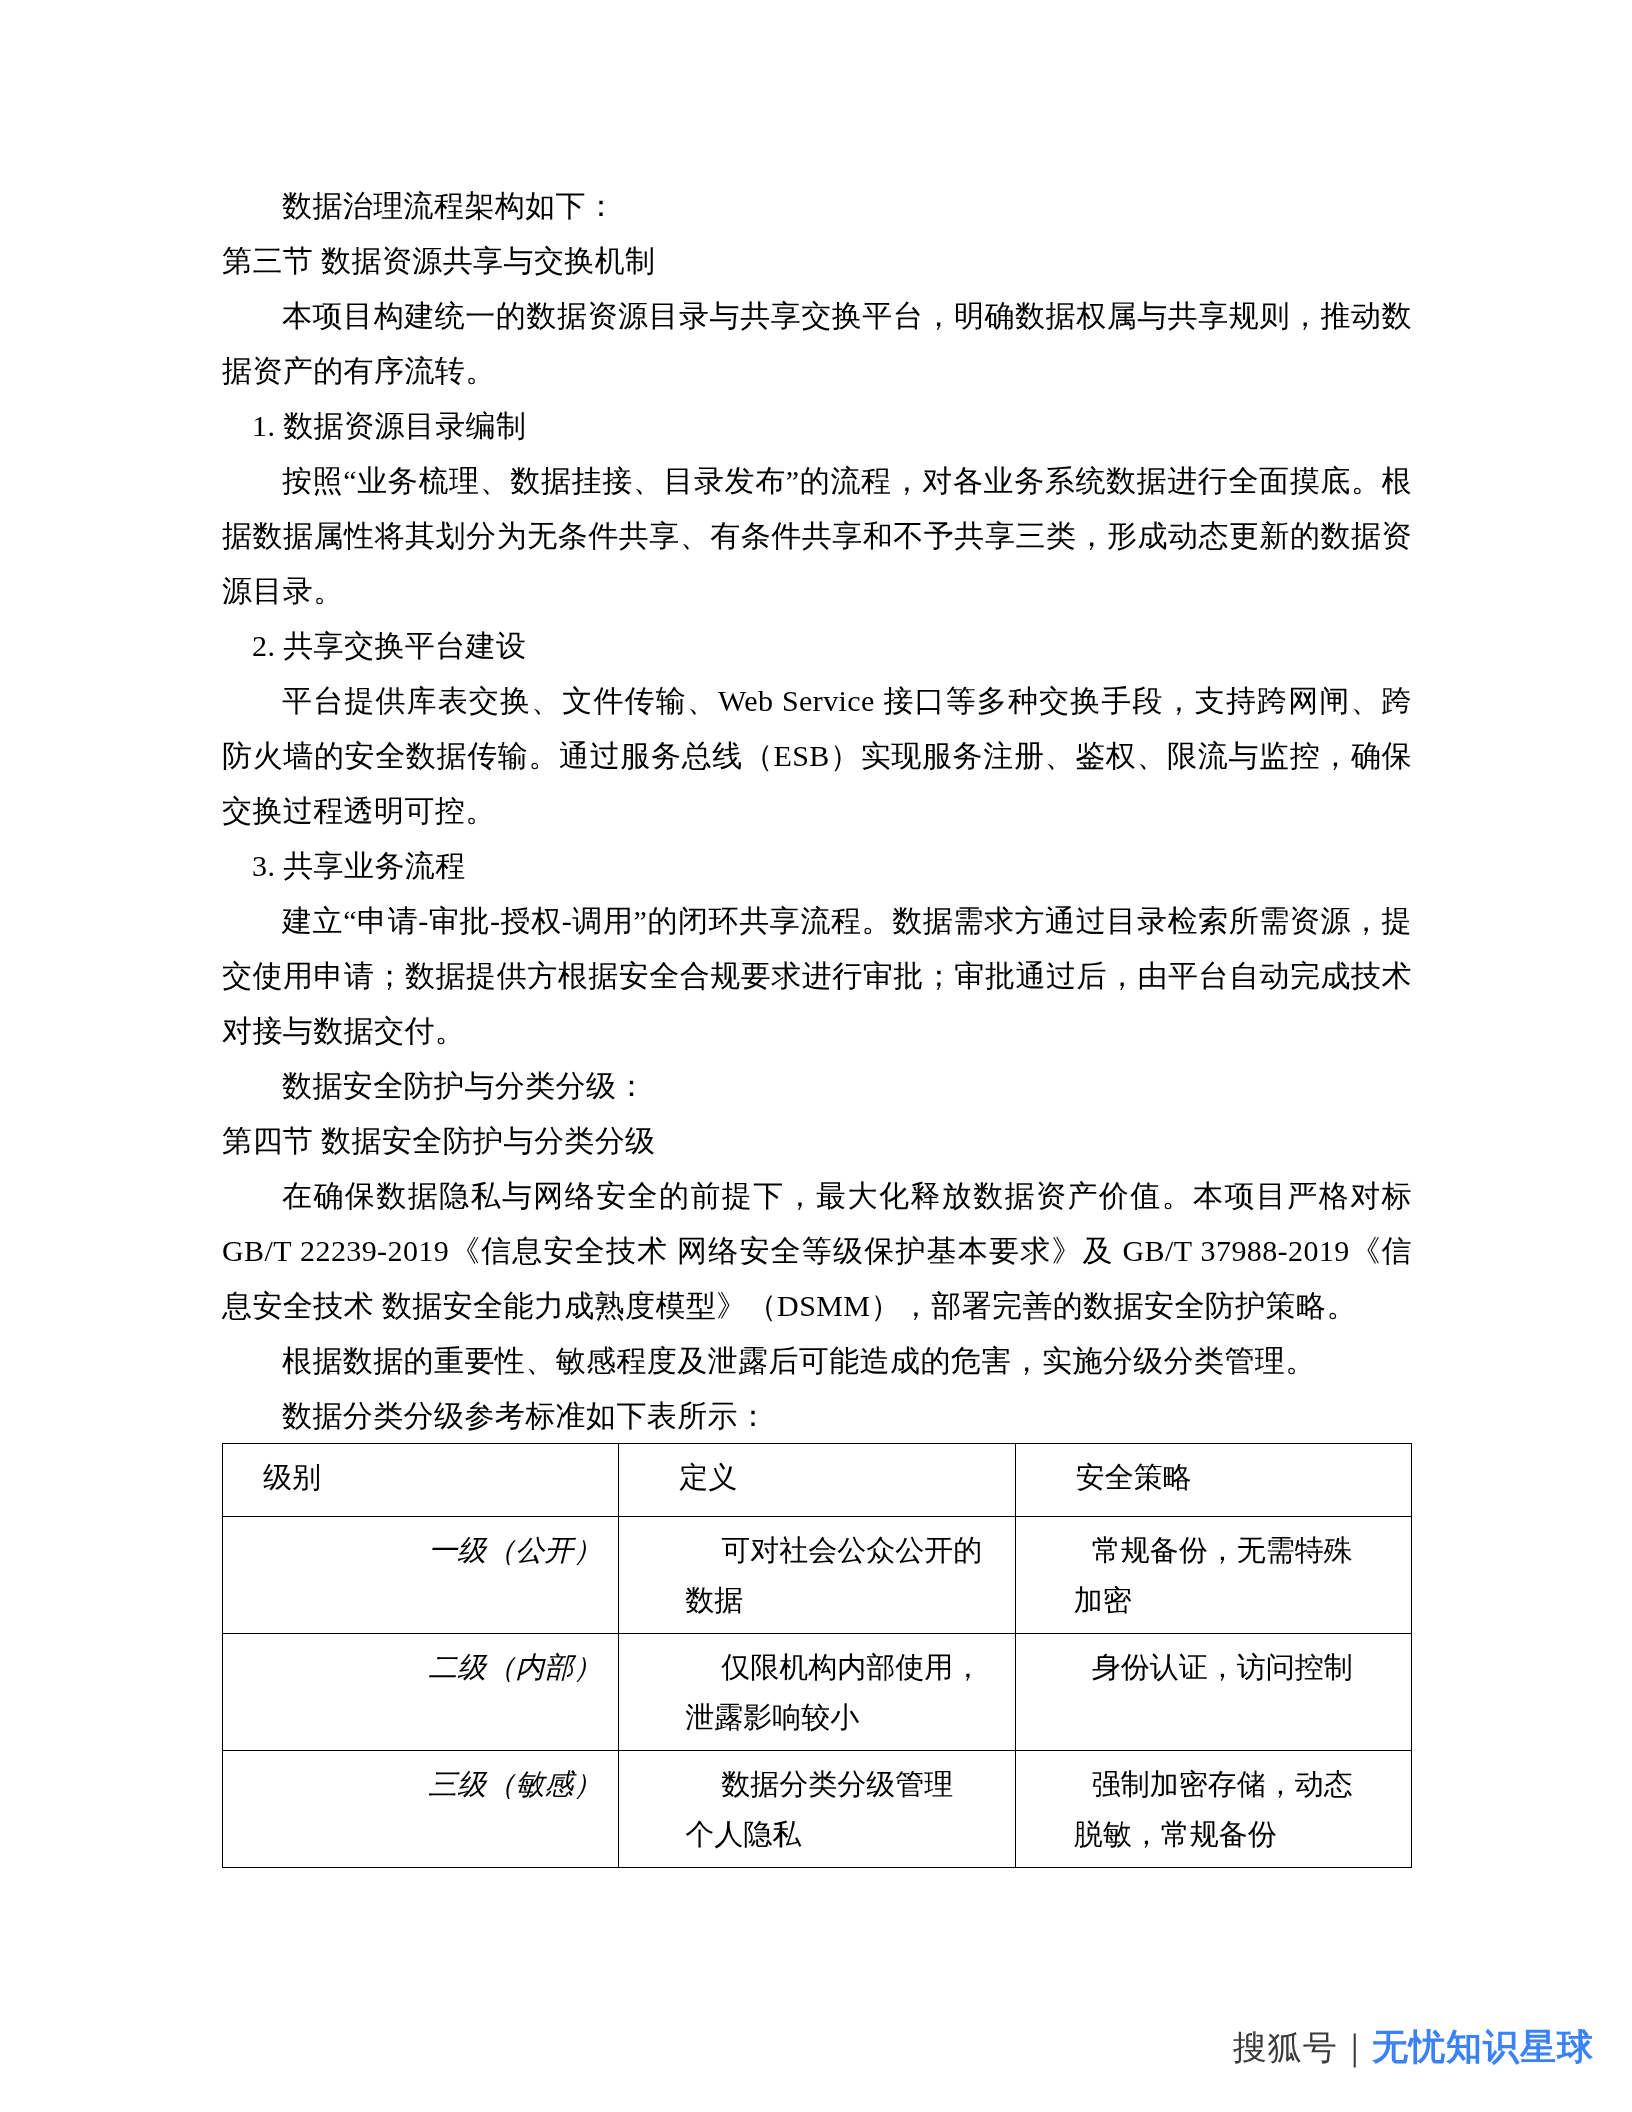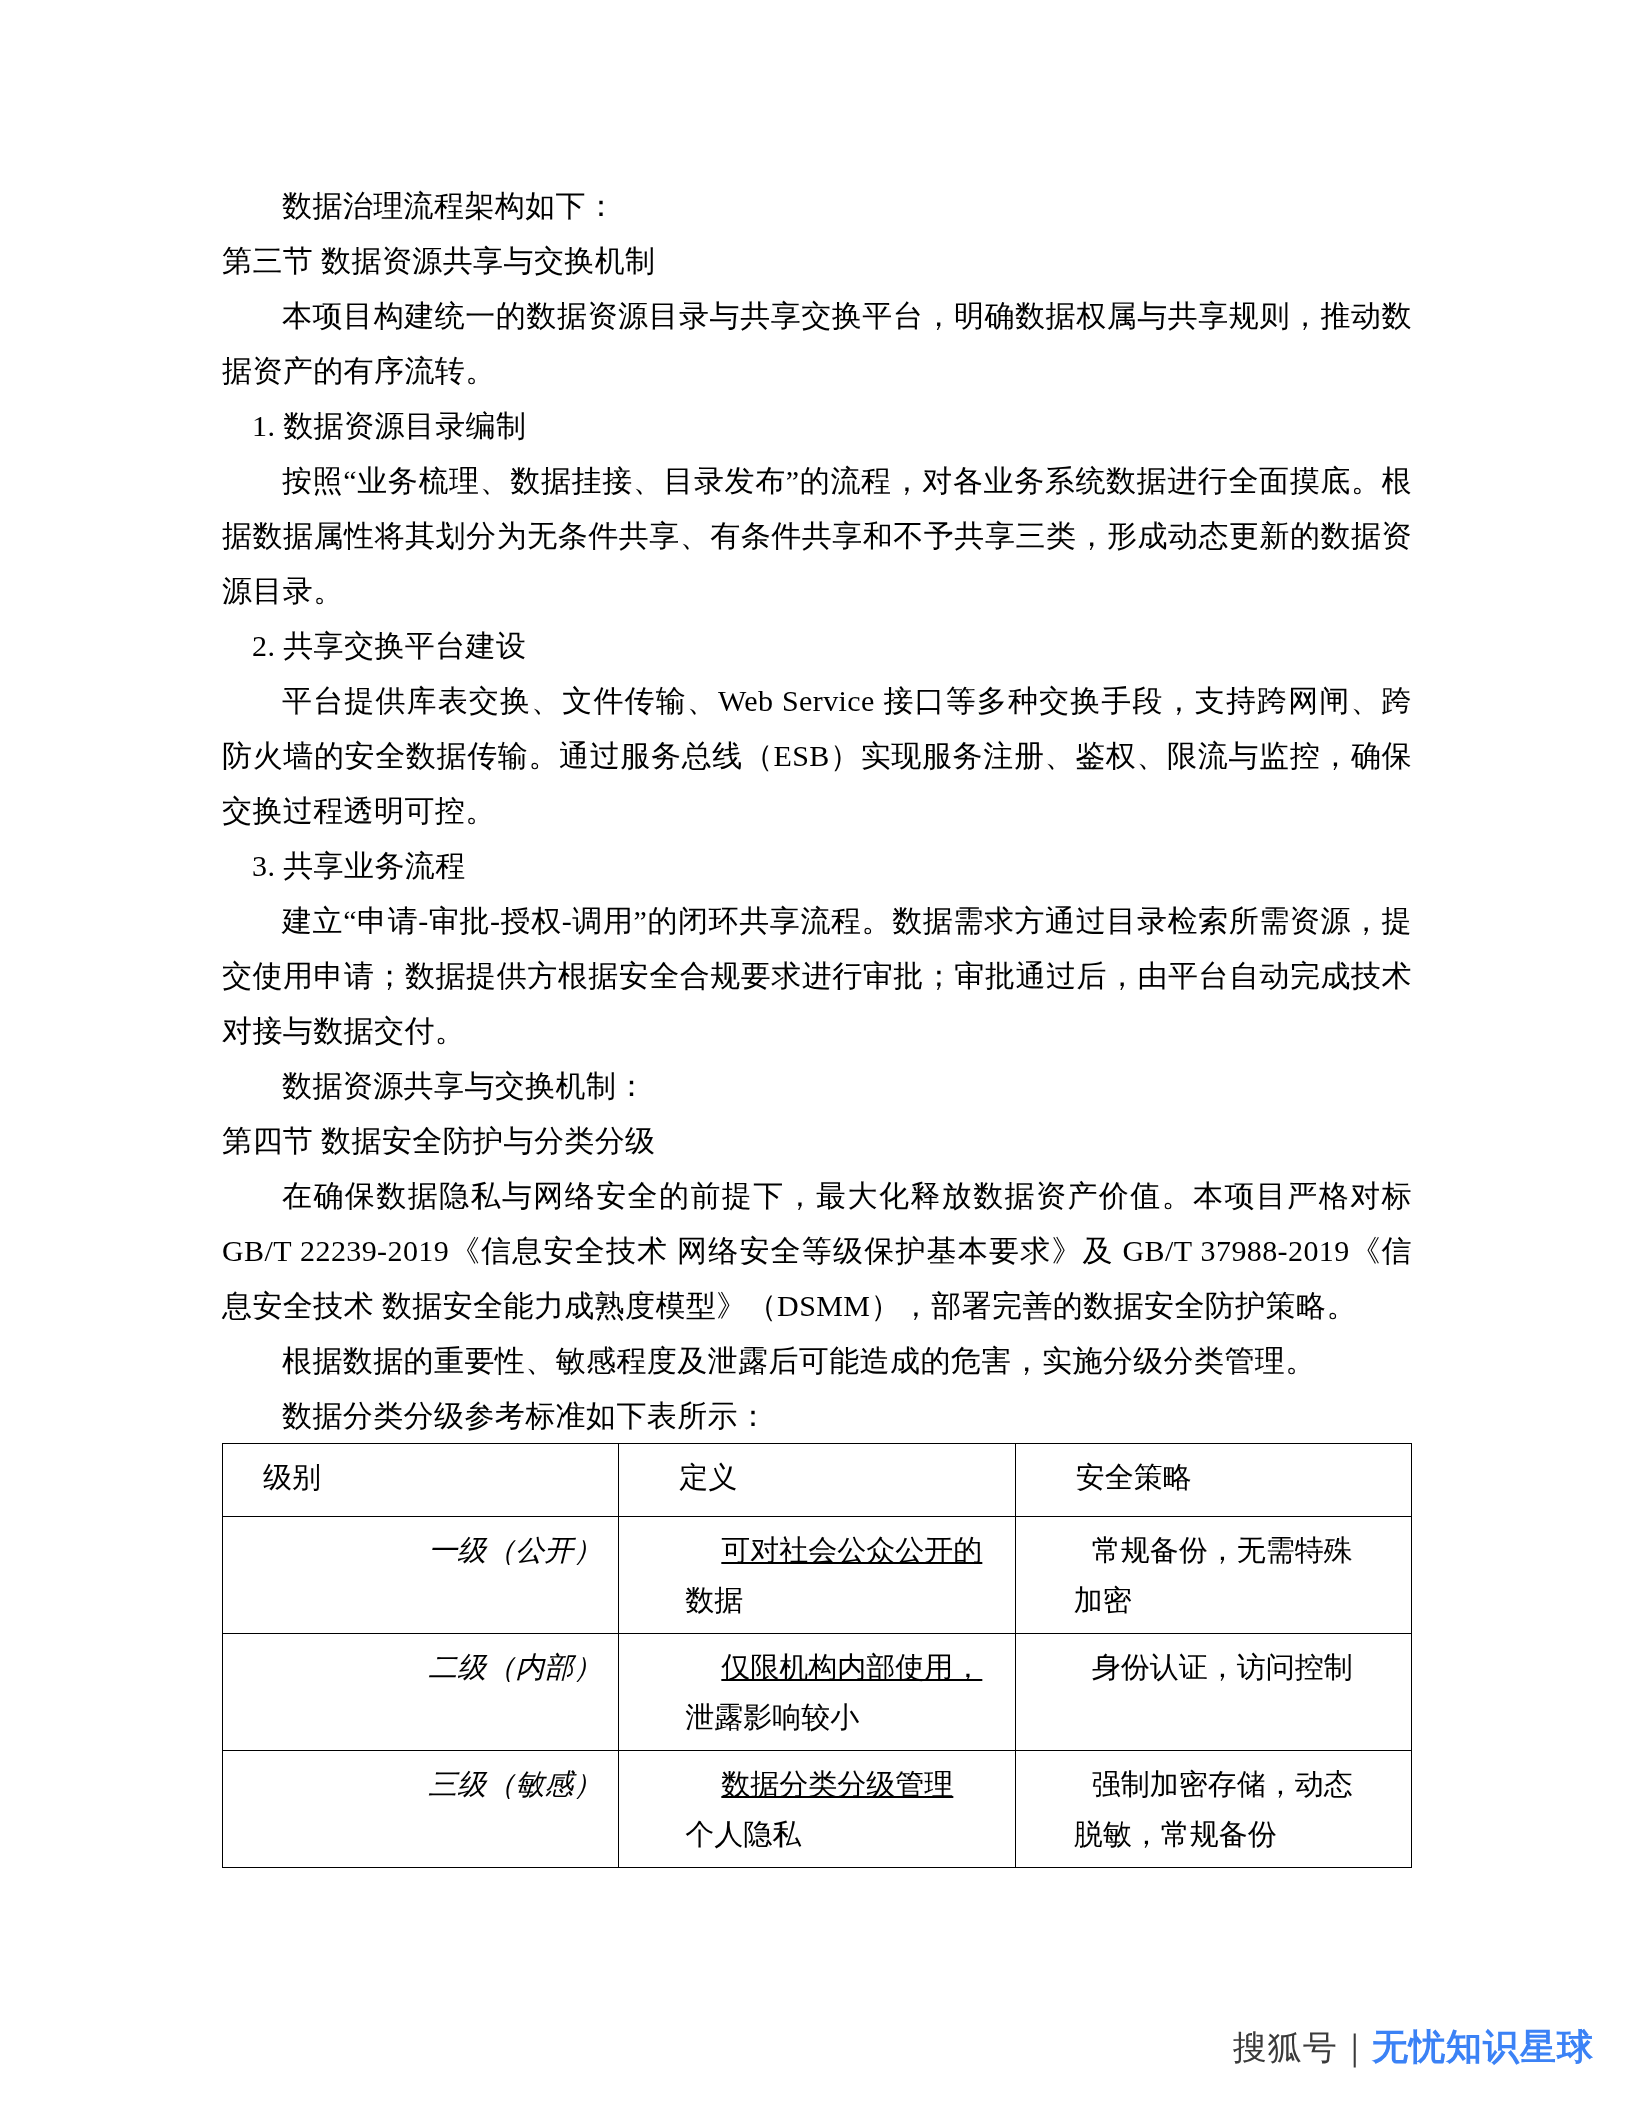--- a/index.html
+++ b/index.html
@@ -74,21 +74,21 @@
   table.grade-table td.c2 {
     width: 420px;
     text-align: left;
     padding-left: 66px;
   }
   table.grade-table td.c3 {
     text-align: left;
     padding-left: 58px;
   }
   .cellline { display: block; }
-  .cell-c2-line1 { display: block; text-indent: 36px; text-decoration: underline; }
+  .cell-c2-line1 { display: block; text-indent: 36px; }
   .cell-c3-line1 { display: block; text-indent: 18px; }
   .watermark {
     position: absolute;
     right: 52px;
     bottom: 40px;
     font-family: "Liberation Sans", "DejaVu Sans", sans-serif;
     font-size: 34px;
     color: #3a3a3a;
     letter-spacing: 1px;
     white-space: nowrap;
@@ -116,21 +116,21 @@
     <p class="indent2">按照“业务梳理、数据挂接、目录发布”的流程，对各业务系统数据进行全面摸底。根据数据属性将其划分为无条件共享、有条件共享和不予共享三类，形成动态更新的数据资源目录。</p>
 
     <p class="listitem">2. 共享交换平台建设</p>
 
     <p class="indent2">平台提供库表交换、文件传输、Web Service 接口等多种交换手段，支持跨网闸、跨防火墙的安全数据传输。通过服务总线（ESB）实现服务注册、鉴权、限流与监控，确保交换过程透明可控。</p>
 
     <p class="listitem">3. 共享业务流程</p>
 
     <p class="indent2">建立“申请-审批-授权-调用”的闭环共享流程。数据需求方通过目录检索所需资源，提交使用申请；数据提供方根据安全合规要求进行审批；审批通过后，由平台自动完成技术对接与数据交付。</p>
 
-    <p class="indent2">数据资源共享与交换机制：</p>
+    <p class="indent2">数据安全防护与分类分级：</p>
 
     <p class="indent2 heading">第四节 数据安全防护与分类分级</p>
 
     <p class="indent2">在确保数据隐私与网络安全的前提下，最大化释放数据资产价值。本项目严格对标 GB/T 22239-2019《信息安全技术 网络安全等级保护基本要求》及 GB/T 37988-2019《信息安全技术 数据安全能力成熟度模型》（DSMM），部署完善的数据安全防护策略。</p>
 
 
     <p class="indent2">根据数据的重要性、敏感程度及泄露后可能造成的危害，实施分级分类管理。</p>
 
     <p class="indent2">数据分类分级参考标准如下表所示：</p>
 

